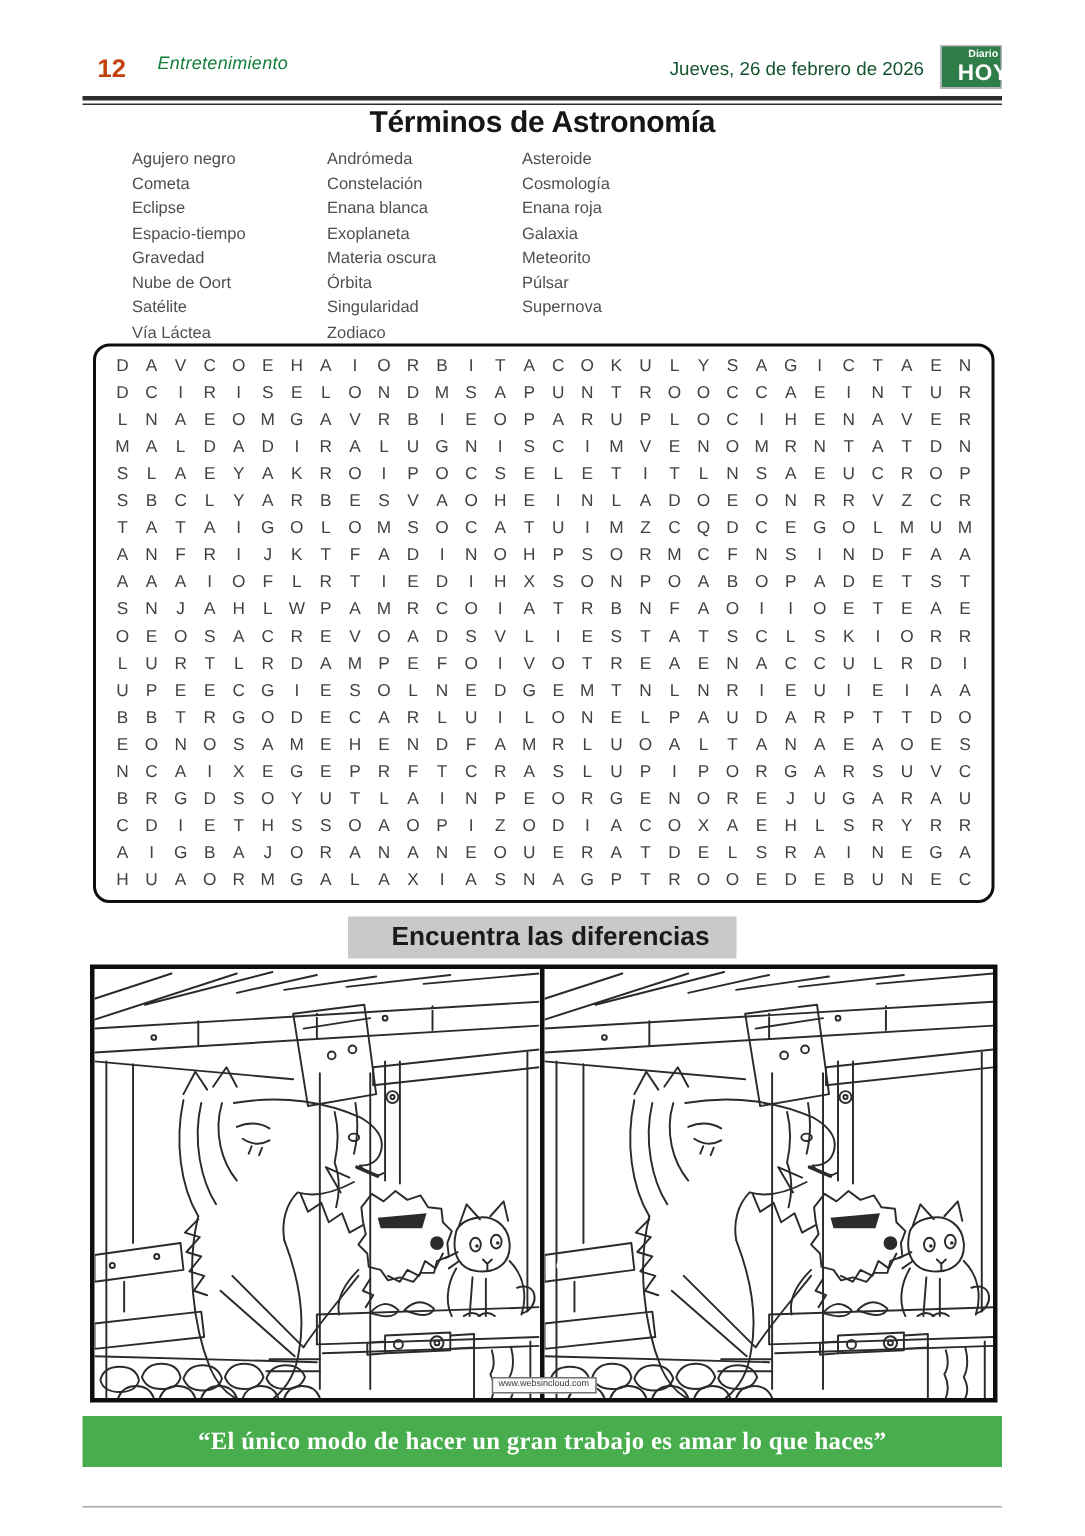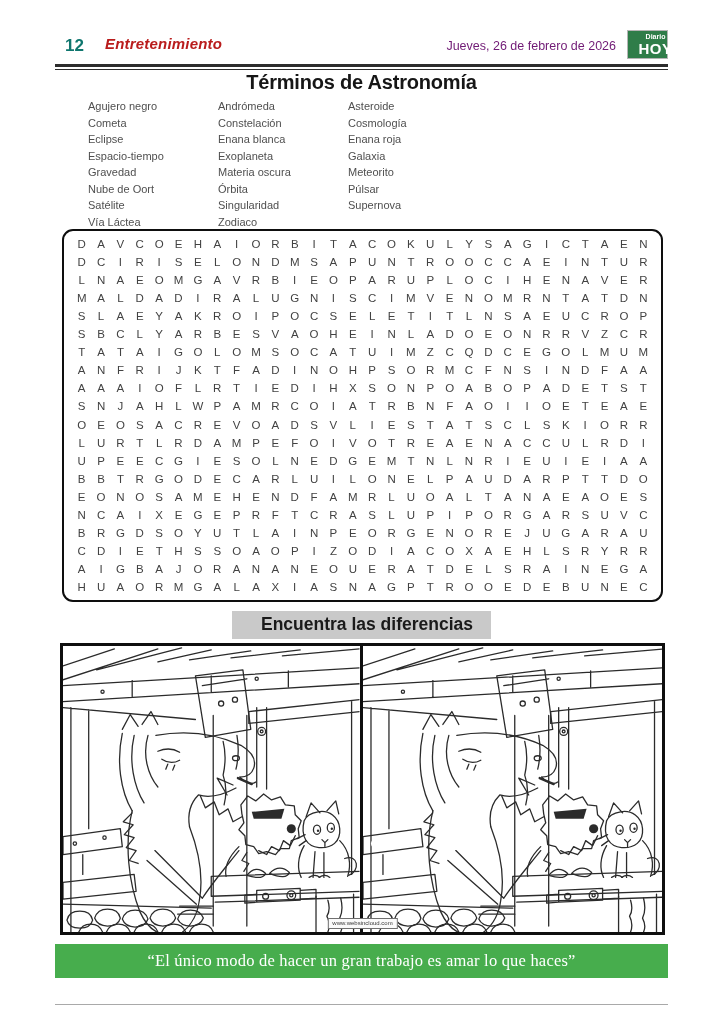--- a/index.html
+++ b/index.html
@@ -2,23 +2,23 @@
 <html><head>
 <meta charset="utf-8">
 <style>
   html,body{margin:0;padding:0;}
   body{
     width:723px;height:1024px;position:relative;background:#ffffff;
     font-family:"Liberation Sans",sans-serif;color:#222;overflow:hidden;
   }
   
   .header{position:absolute;left:55px;top:30px;width:613px;height:33px;}
-  .pageno{position:absolute;left:10px;top:6px;font-size:17px;font-weight:bold;color:#0f766e;}
-  .section{position:absolute;left:50px;top:5px;font-size:15px;font-weight:bold;font-style:italic;color:#b91c1c;letter-spacing:.2px;}
-  .date{position:absolute;right:52px;top:9px;font-size:12.5px;color:#701a75;}
+  .pageno{position:absolute;left:10px;top:6px;font-size:17px;font-weight:bold;color:#c2410c;}
+  .section{position:absolute;left:50px;top:5px;font-size:12px;font-weight:normal;font-style:italic;color:#15803d;letter-spacing:.2px;}
+  .date{position:absolute;right:52px;top:9px;font-size:12.5px;color:#14532d;}
   .logo{position:absolute;right:0;top:0;width:41px;height:29px;background:var(--logo-green);border:1px solid #b5b5b5;
         display:flex;flex-direction:column;align-items:center;justify-content:center;box-sizing:border-box;padding-left:16px;}
   .logo .d{font-size:7px;font-weight:bold;color:#fff;line-height:8px;}
   .logo .h{font-size:15px;font-weight:bold;color:#fff;line-height:15px;letter-spacing:.5px;}
   .rule-thick{position:absolute;left:55px;top:64px;width:613px;height:3px;background:#2d2d2d;}
   .rule-thin{position:absolute;left:55px;top:69px;width:613px;height:1px;background:#2d2d2d;}
   
   .ws-title{position:absolute;left:0;top:71px;width:723px;text-align:center;font-size:20px;font-weight:bold;color:#161616;letter-spacing:-.2px;}
   .word-list{position:absolute;left:88px;top:98px;width:562px;display:flex;}
   .word-col{box-sizing:border-box;}
@@ -35,21 +35,21 @@
   .diff-title{display:inline-block;background:var(--heading-bg);padding:3px 18px 4px 29px;font-size:17.5px;font-weight:bold;color:#1a1a1a;}
   .diff-box{position:absolute;left:60px;top:643px;width:605px;height:292px;border:3px solid #0e0e0e;box-sizing:border-box;display:flex;background:#fff;}
   .panel{width:50%;height:100%;position:relative;}
   .panel.first{border-right:3px solid #0e0e0e;box-sizing:border-box;}
   .panel svg{width:100%;height:100%;display:block;}
   .watermark{position:absolute;left:50%;bottom:3px;transform:translateX(-50%);font-size:6px;line-height:9px;
              border:1px solid #6f6f6f;background:#fafafa;color:#3a3a3a;padding:0 4px;white-space:nowrap;z-index:3;}
   
   .quote{position:absolute;left:55px;top:944px;width:613px;height:34px;background:var(--quote-green);
          display:flex;align-items:center;justify-content:center;}
-  .quote span{font-family:"Liberation Serif",serif;font-weight:normal;font-size:16.5px;color:#ffffff;letter-spacing:.2px;}
+  .quote span{font-family:"Liberation Serif",serif;font-weight:bold;font-size:16.5px;color:#ffffff;letter-spacing:.2px;}
   .footer-rule{position:absolute;left:55px;top:1004px;width:613px;height:1px;background:#a9a9a9;}
   .hidden-defs{position:absolute;width:0;height:0;overflow:hidden;}
 </style>
 </head>
 <body style="--logo-green: #2f7d49; --quote-green: #47ad4d; --heading-bg: #c9c9c9;">
 
 <svg class="hidden-defs" aria-hidden="true">
   <symbol id="scene" viewBox="0 0 300 288">
     <g stroke="#2b2b2b" fill="none" stroke-width="1.3" stroke-linecap="round" stroke-linejoin="round">
 

